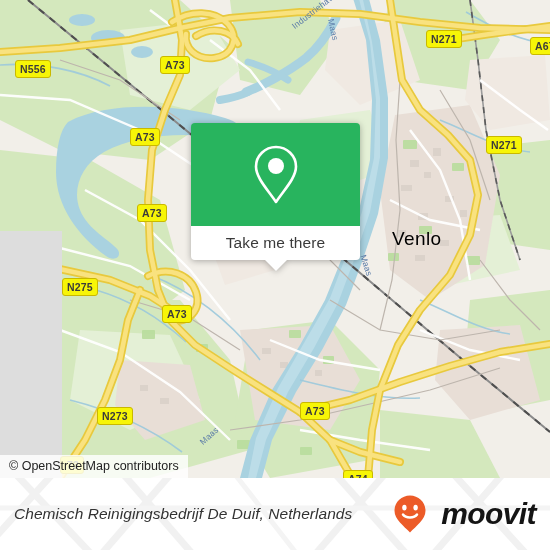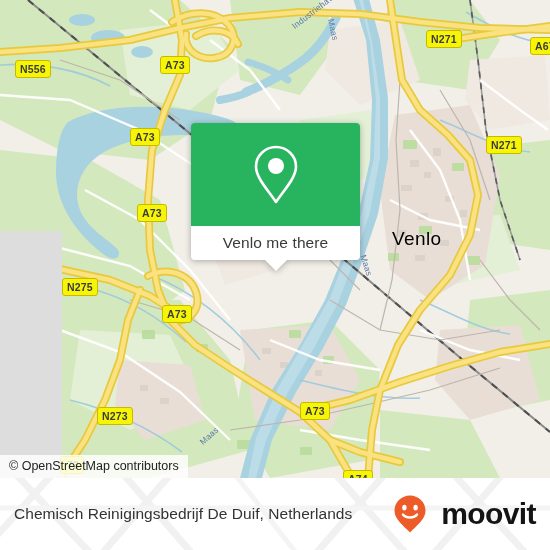--- a/index.html
+++ b/index.html
@@ -140,20 +140,21 @@
   }
   #footer-inner {
     position: absolute;
     left: 0; top: 0;
     width: 550px; height: 72px;
     display: flex;
     align-items: center;
     justify-content: space-between;
     padding: 0 14px;
     box-sizing: border-box;
+    font-style: italic;
   }
   #place-title {
     color: #333333;
     font-size: 15.5px;
     font-family: "Liberation Sans", sans-serif;
     white-space: nowrap;
     letter-spacing: .05px;
   }
   #brand {
     display: flex;
@@ -389,21 +390,21 @@
     <div class="shield" style="left:530px; top:37px;">A67</div>
 
     <div id="callout">
       <div id="callout-green">
         <svg width="52" height="64" viewBox="0 0 52 64">
           <path d="M26 4 C15 4 6 12.8 6 23.6 C6 35 18 47 26 59 C34 47 46 35 46 23.6 C46 12.8 37 4 26 4 Z" fill="none" stroke="#ffffff" stroke-width="2.6" stroke-linejoin="round"></path>
           <circle cx="26" cy="23" r="8" fill="#ffffff"></circle>
         </svg>
       </div>
       <div id="callout-white">
-        <span id="callout-label">Venlo me there</span>
+        <span id="callout-label">Take me there</span>
       </div>
       <div id="callout-tail"></div>
     </div>
 
     <div id="osm-attrib">© OpenStreetMap contributors</div>
   </div>
 
   <div id="footer">
     <svg id="footer-watermark" viewBox="0 0 550 72">
       <g stroke="#f1f1f1" stroke-width="7" fill="none">

